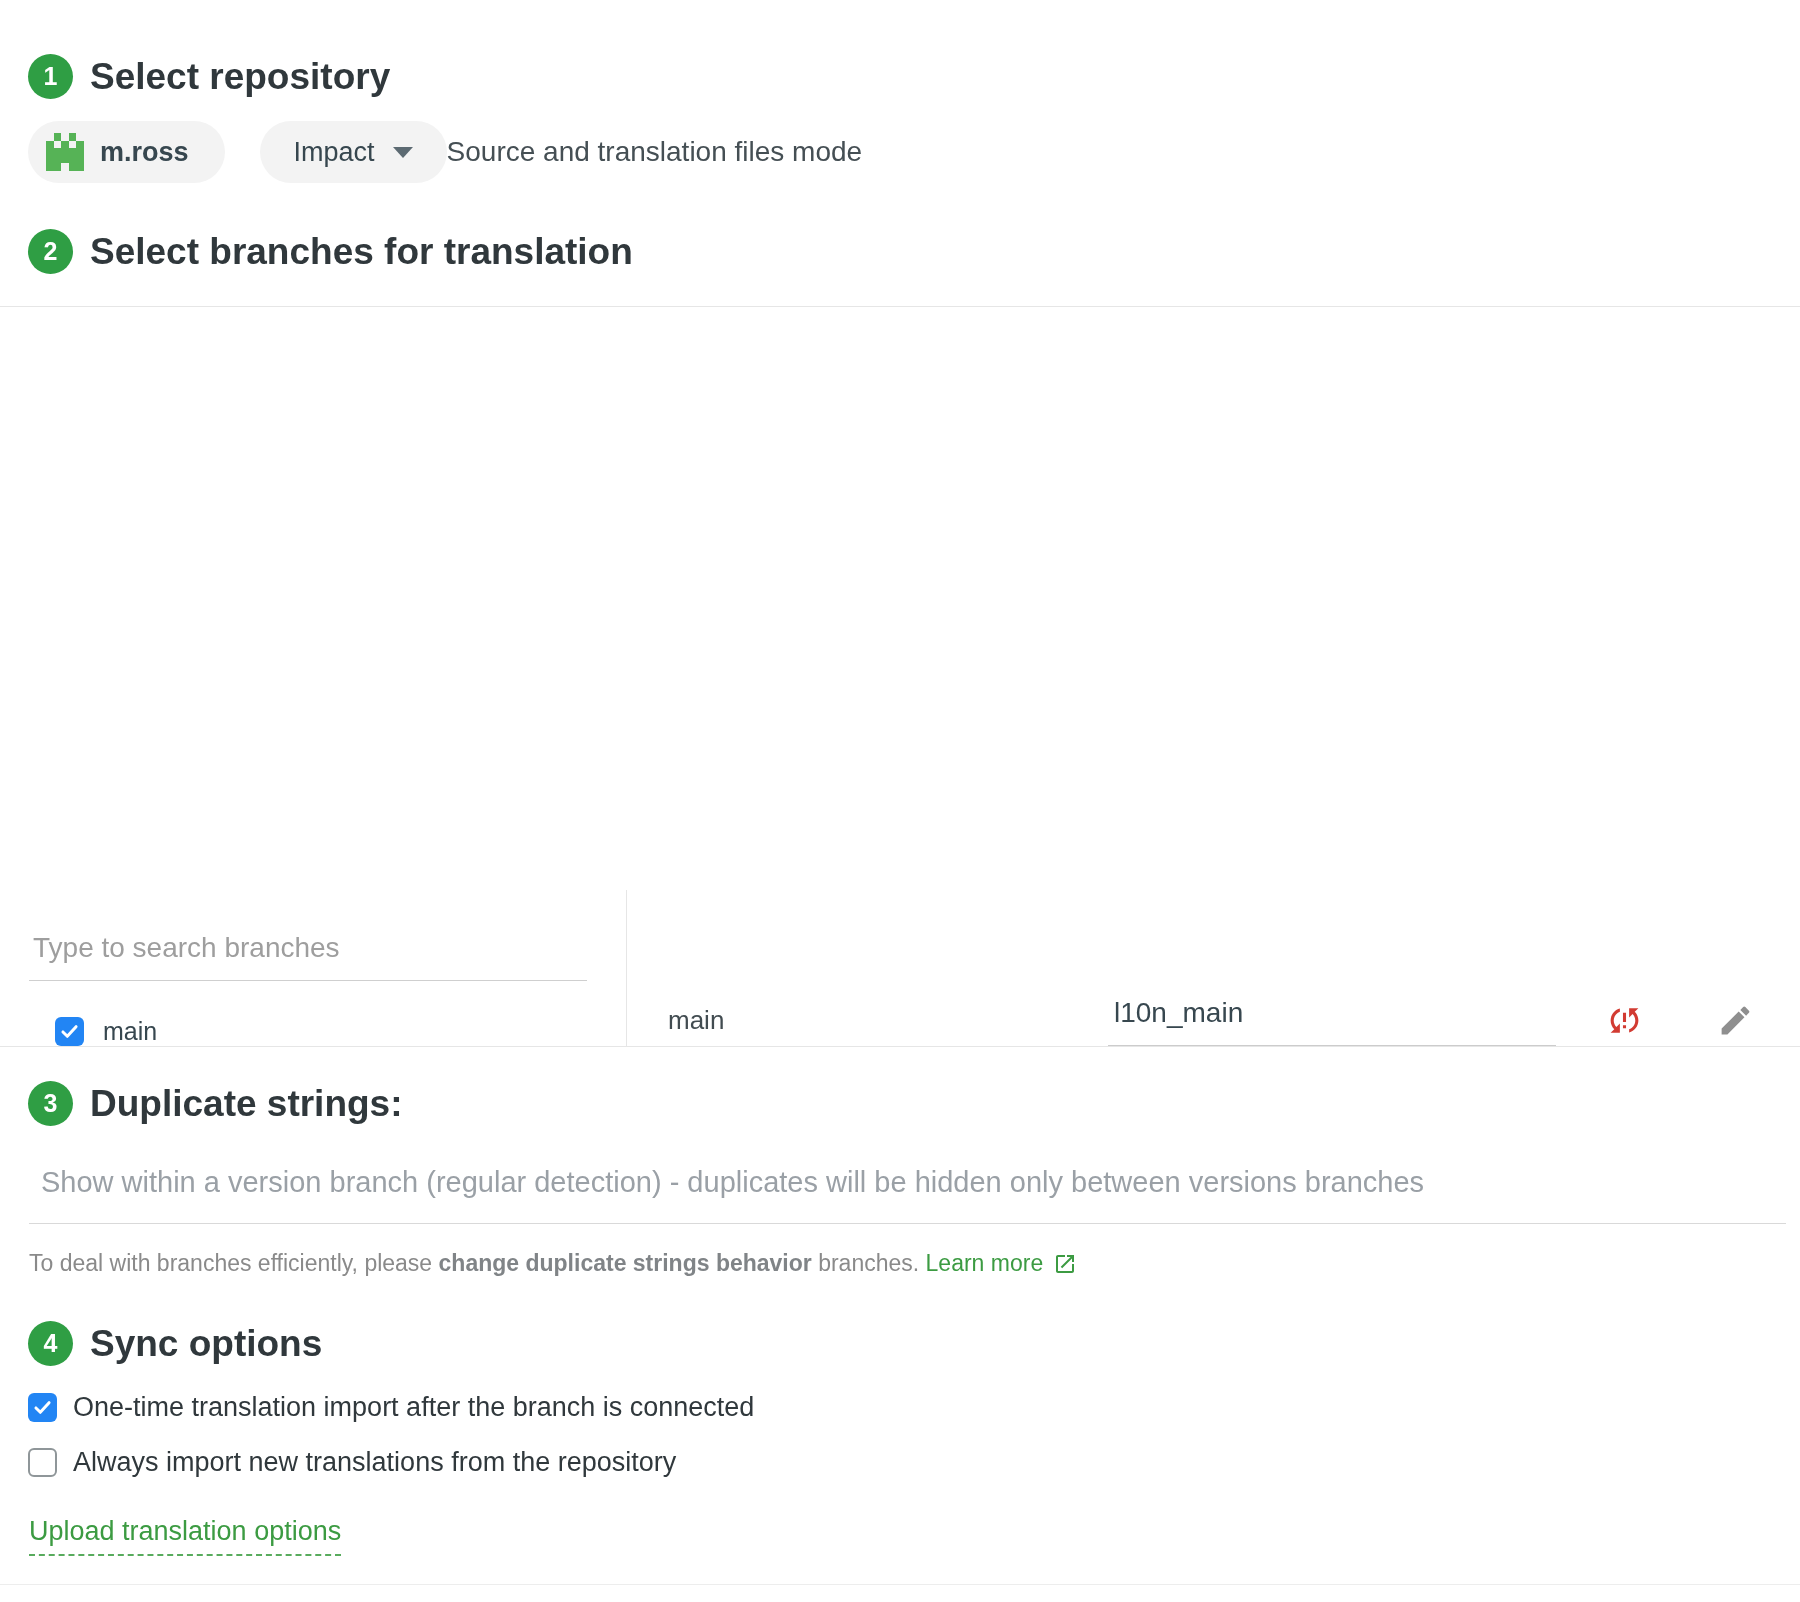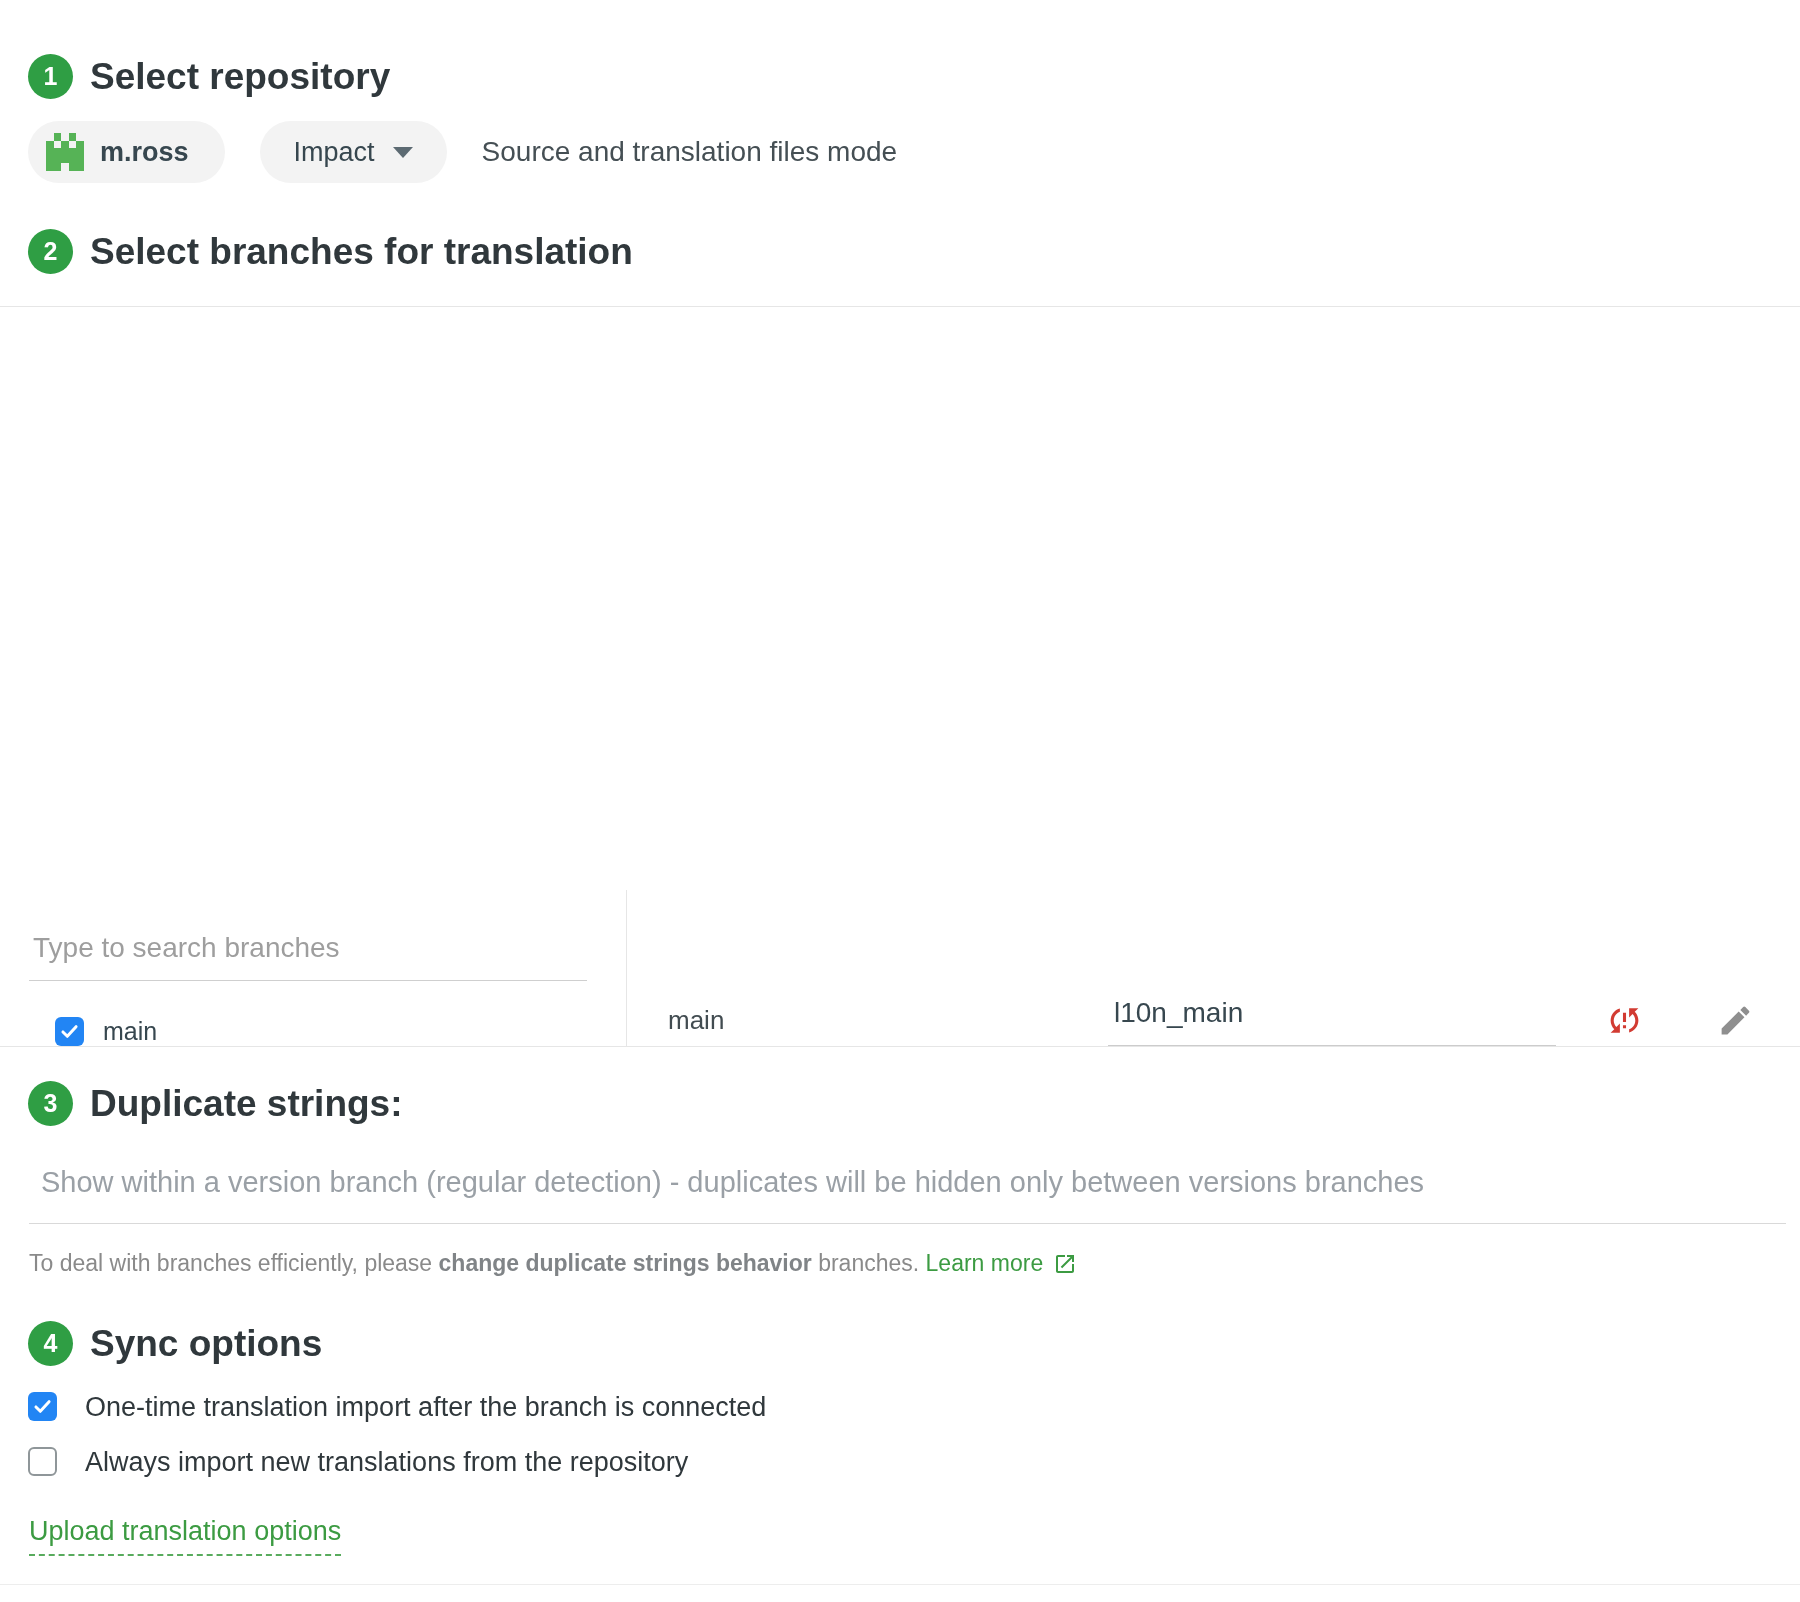--- a/index.html
+++ b/index.html
@@ -31,21 +31,21 @@
     font-size: 27px; color: #37474f; cursor: pointer;
   }
   .chip.repo { padding: 0 36px 0 18px; font-weight: bold; gap: 16px; }
   .chip.project { margin-left: 35px; gap: 18px; font-weight: 400; }
   .identicon { width: 38px; height: 38px; display: block; }
   .caret-down {
     width: 0; height: 0; border-left: 10px solid transparent;
     border-right: 10px solid transparent; border-top: 11px solid #5c6a72;
     display: inline-block;
   }
-  .mode-text { font-size: 28px; color: #454f54; margin-left: 35px; }
+  .mode-text { font-size: 28px; color: #454f54; }
 
   
   .sec2 { margin-top: 46px; }
   .panels {
     margin-top: 32px; display: flex;
     border-top: 1px solid #e6e6e6; border-bottom: 1px solid #e6e6e6;
     height: 741px;
     align-items: flex-end;
   }
   .panel-left { width: 627px; flex: 0 0 627px; border-right: 1px solid #e6e6e6; padding: 36px 40px 0 29px; }
@@ -101,21 +101,21 @@
   }
   .dup-help { margin: 26px 0 0 29px; font-size: 23px; color: #8a8a8a; display: flex; align-items: center; flex-wrap: wrap; }
   .dup-help .bold { font-weight: bold; color: #808487; white-space: pre; }
   .dup-help .pre, .dup-help .suf { white-space: pre; }
   .learn-more { color: #3c9b42; text-decoration: none; cursor: pointer; white-space: pre; }
   .launch-icon { margin-left: 10px; display: inline-flex; }
   .launch-icon svg { width: 24px; height: 24px; display: block; }
 
   
   .sec4 { margin-top: 44px; }
-  .opt-row { display: flex; align-items: flex-start; gap: 28px; margin: 26px 0 0 28px; cursor: pointer; }
+  .opt-row { display: flex; align-items: center; gap: 16px; margin: 26px 0 0 28px; cursor: pointer; }
   .opt-row + .opt-row { margin-top: 24px; }
   .opt-row .label { font-size: 27px; color: #30383c; }
   .upload-link {
     display: inline-block; margin: 38px 0 0 29px;
     font-size: 27px; color: #3c9b42; text-decoration: none;
     border-bottom: 2px dashed #58ab5d; padding-bottom: 7px; cursor: pointer;
   }
 
   
   .footer { margin-top: 28px; border-top: 1px solid #ededed; padding: 50px 0 0 49px; display: flex; align-items: center; }

